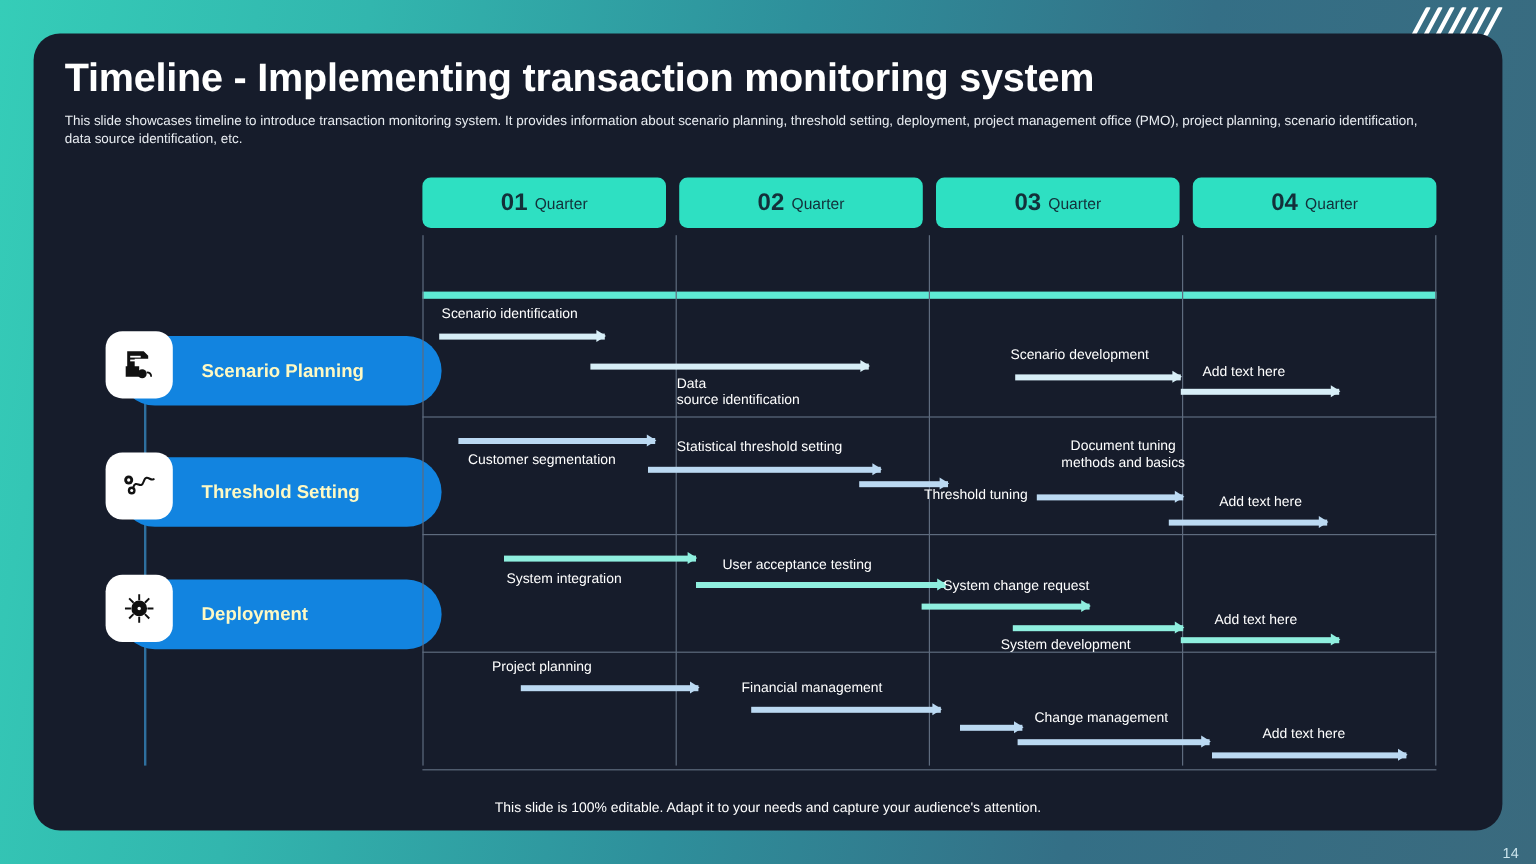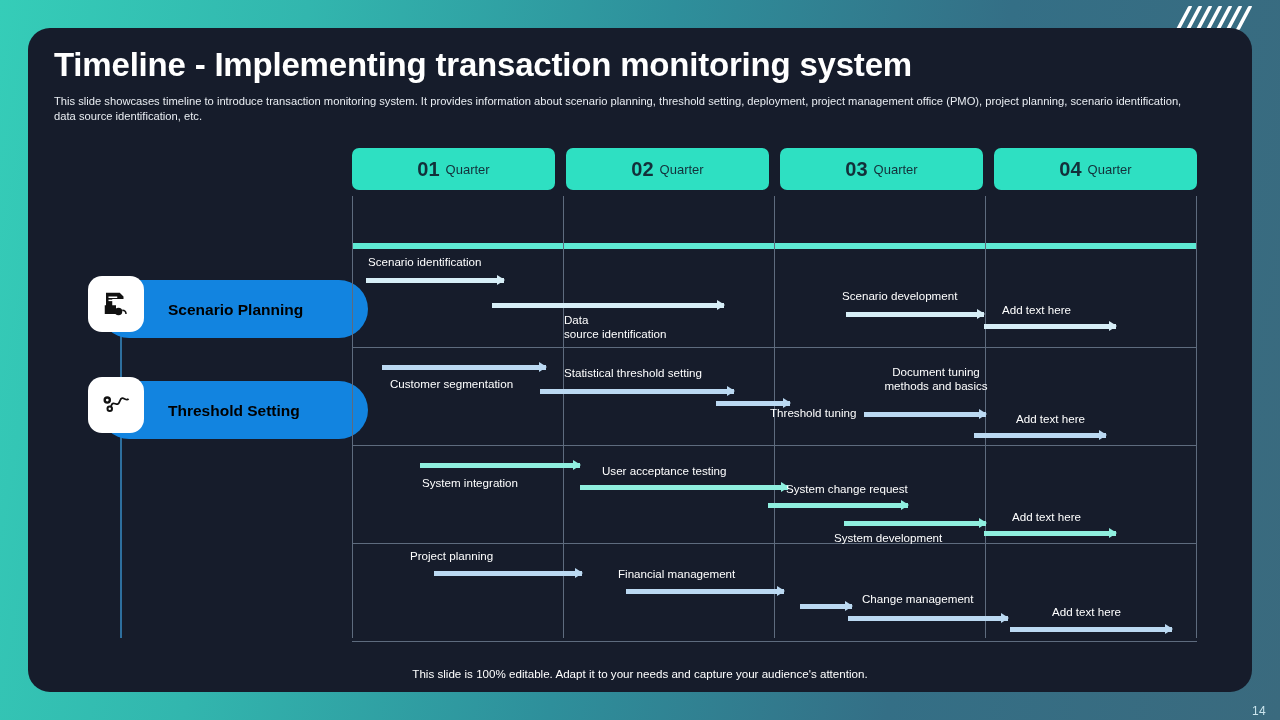--- a/index.html
+++ b/index.html
@@ -62,21 +62,21 @@
   .lbl { position:absolute; color:#FFFFFF; font-size:11.6px; line-height:14px;
          white-space:pre-line; }
 
   
   .side { position:absolute; left:40px; top:240px; width:300px; height:400px; }
   .connector { position:absolute; left:52px; top:40px; width:2px; height:330px;
                background:#2E6F9E; }
   .sitem { position:absolute; left:32px; width:268px; height:58px;
            background:#1284E0; border-radius:29px;
            display:flex; align-items:center; }
-  .sitem .slabel { margin-left:68px; color:#000000; font-size:15.5px;
+  .sitem .slabel { margin-left:68px; color:#fef9c3; font-size:15.5px;
                    font-weight:bold; line-height:19px; }
   .sicon { position:absolute; left:-12px; top:-4px; width:56px; height:56px;
            background:#FFFFFF; border-radius:14px;
            display:flex; align-items:center; justify-content:center; }
   .sicon svg { width:30px; height:30px; }
 
   .footnote { position:absolute; left:0; right:0; bottom:12px; text-align:center;
               color:#FFFFFF; font-size:11.6px; }
 </style>
 </head>
@@ -122,20 +122,30 @@
             <circle cx="5" cy="8" r="3"></circle>
             <circle cx="5" cy="8" r="1.1" fill="#fff"></circle>
             <circle cx="7" cy="15" r="2.6"></circle>
             <circle cx="7" cy="15" r="1" fill="#fff"></circle>
             <path d="M8 13c2-6 5 2 7-4s5 1 7-2" stroke="#111" stroke-width="1.4" fill="none"></path>
           </svg>
       </span>
       <span class="slabel">Threshold Setting</span>
     </div>
 
+    <div class="sitem" style="top:215px">
+      <span class="sicon">
+        <svg viewBox="0 0 24 24" fill="none" stroke="#111" stroke-width="1.3">
+            <circle cx="12" cy="12" r="4.6" fill="#111"></circle>
+            <circle cx="12" cy="12" r="1.8" fill="#fff"></circle>
+            <path d="M12 2.5v4M12 17.5v4M2.5 12h4M17.5 12h4M5.3 5.3l2.9 2.9M15.8 15.8l2.9 2.9M18.7 5.3l-2.9 2.9M8.2 15.8l-2.9 2.9"></path>
+          </svg>
+      </span>
+      <span class="slabel">Deployment</span>
+    </div>
 
   </div>
 
   <div class="grid">
 
     <div class="qrow">
       <div class="qbadge">
         <span class="qnum">01</span>
         <span class="qlab">Quarter</span>
       </div>

